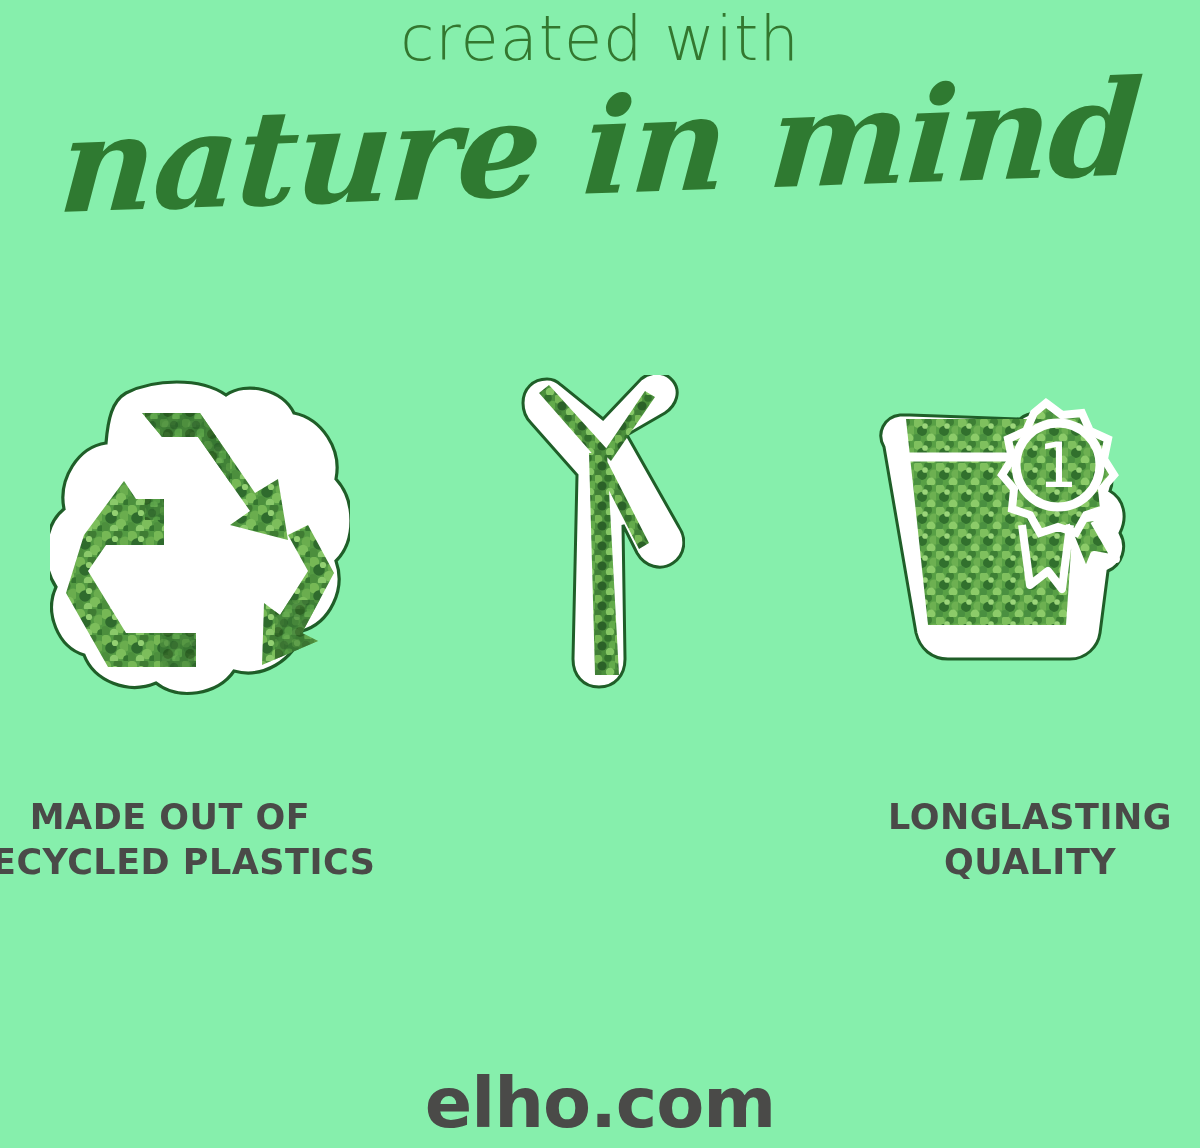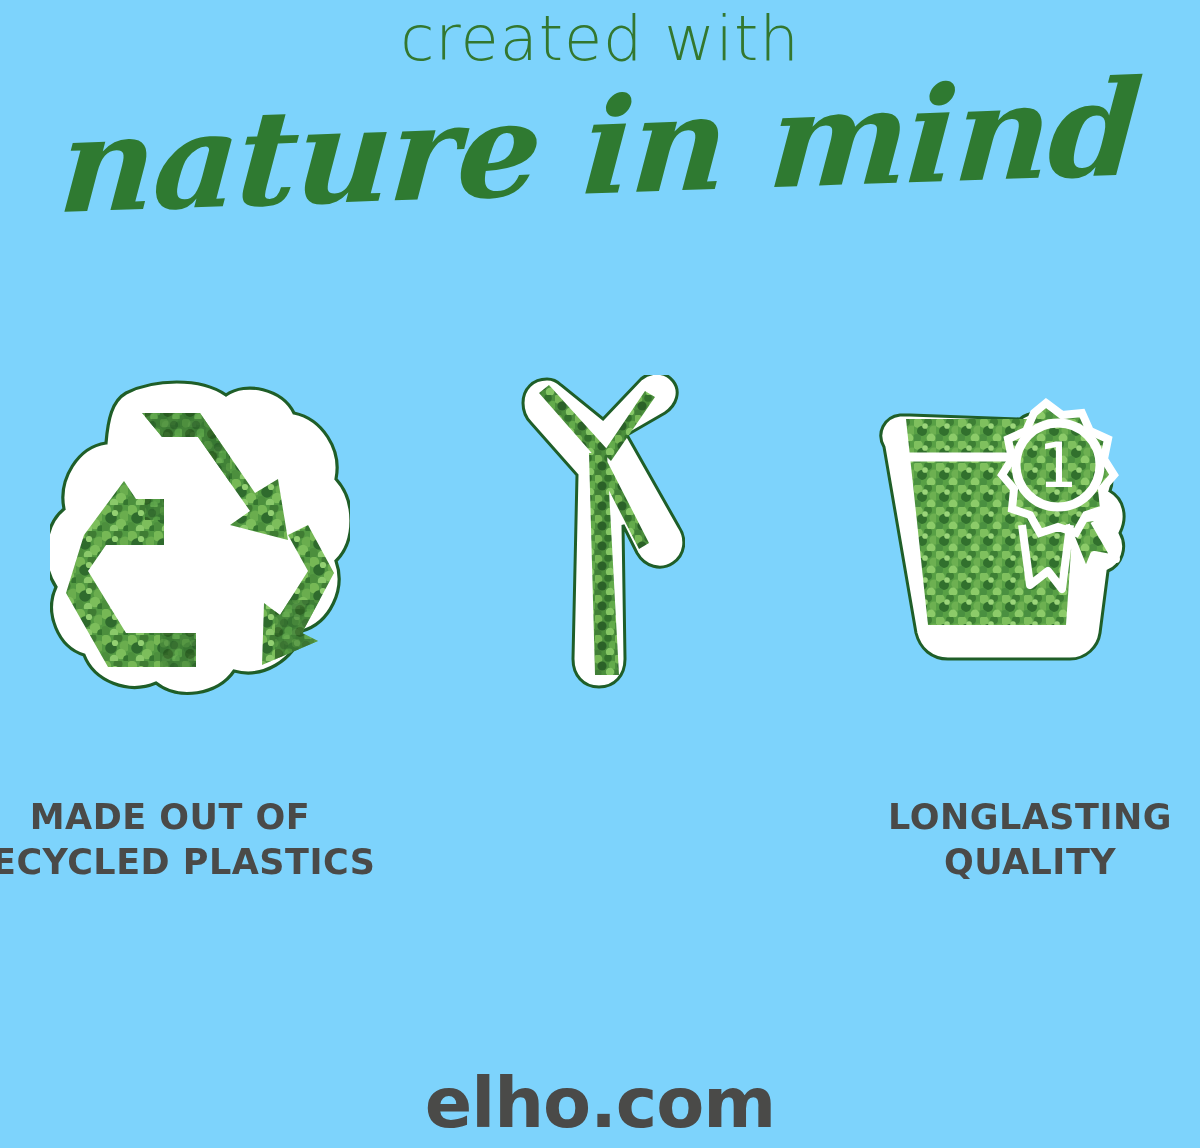--- a/index.html
+++ b/index.html
@@ -9,21 +9,21 @@
     background: #ffffff;
   }
   body {
     font-family: "Liberation Sans", sans-serif;
     -webkit-font-smoothing: antialiased;
   }
   .poster {
     position: relative;
     width: 1200px;
     height: 1148px;
-    background: #7dd3fc;
+    background: #86efac;
     overflow: hidden;
   }
 
   
   .headline {
     position: absolute;
     left: 0;
     top: 0;
     width: 1200px;
     height: 250px;

